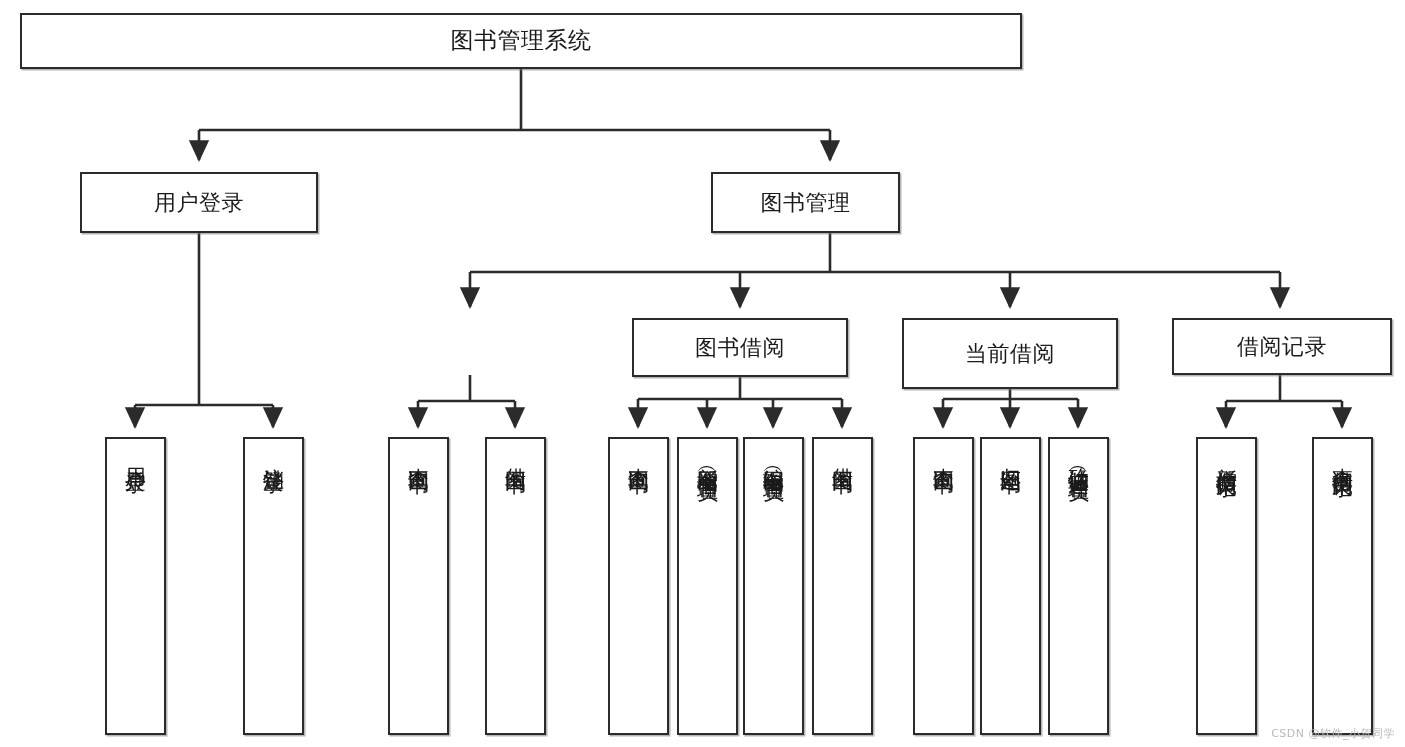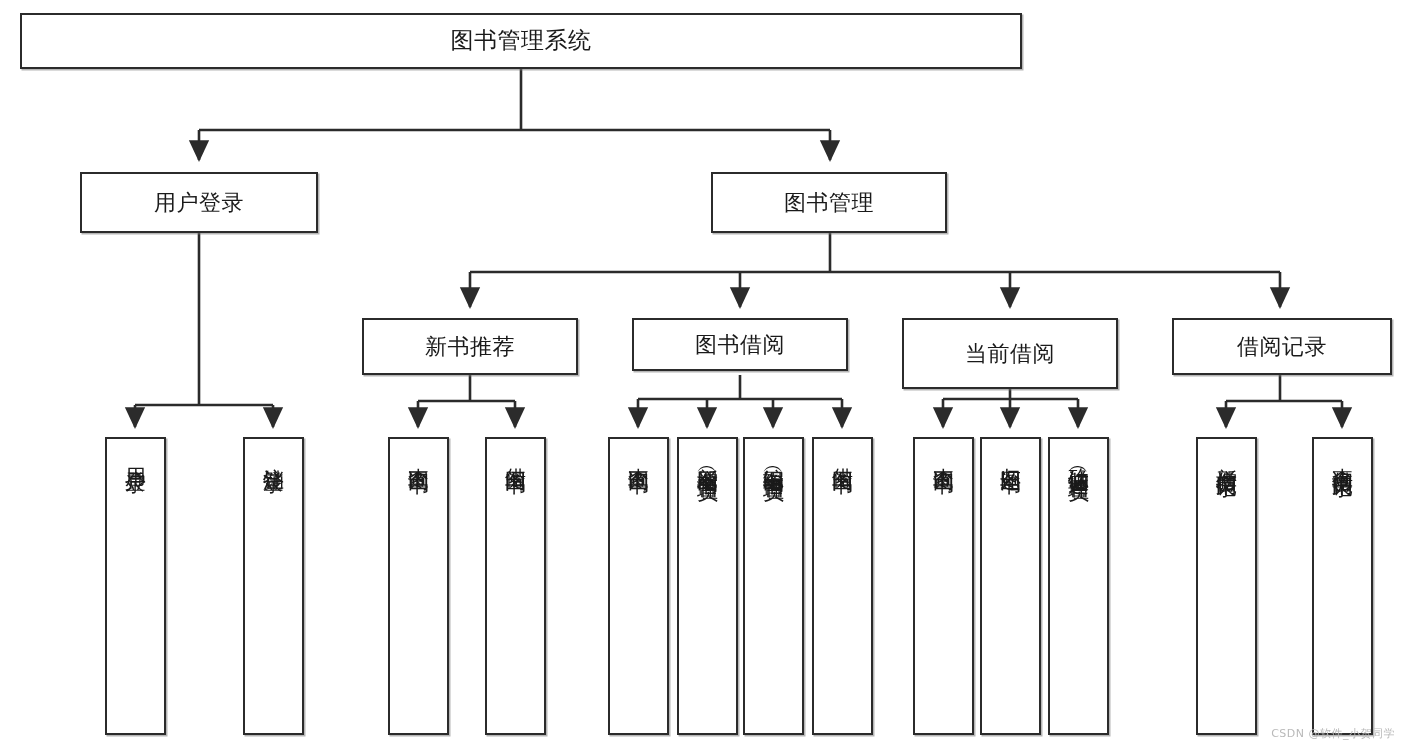--- a/index.html
+++ b/index.html
@@ -133,29 +133,26 @@
   </svg>
 
   <div class="node horiz root" style="left:20px; top:13px; width:1002px; height:56px;">
     <span class="label">图书管理系统</span>
   </div>
 
   <div class="node horiz" style="left:80px; top:172px; width:238px; height:61px;">
     <span class="label">用户登录</span>
   </div>
 
-  <div class="node horiz" style="left:711px; top:172px; width:236px; height:61px;">
+  <div class="node horiz" style="left:711px; top:172px; width:189px; height:61px;">
     <span class="label">图书管理</span>
   </div>
 
-  <div class="node horiz" style="left:362px; top:318px; width:216px; height:57px;">
-    <span class="label">新书推荐</span>
-  </div>
-
-  <div class="node horiz" style="left:632px; top:318px; width:216px; height:53px;align-items:center;">
+
+  <div class="node horiz" style="left:632px; top:318px; width:216px; height:59px;align-items:center;">
     <span class="label">图书借阅</span>
   </div>
 
   <div class="node horiz" style="left:902px; top:318px; width:216px; height:71px;">
     <span class="label">当前借阅</span>
   </div>
 
   <div class="node horiz" style="left:1172px; top:318px; width:220px; height:57px;">
     <span class="label">借阅记录</span>
   </div>

